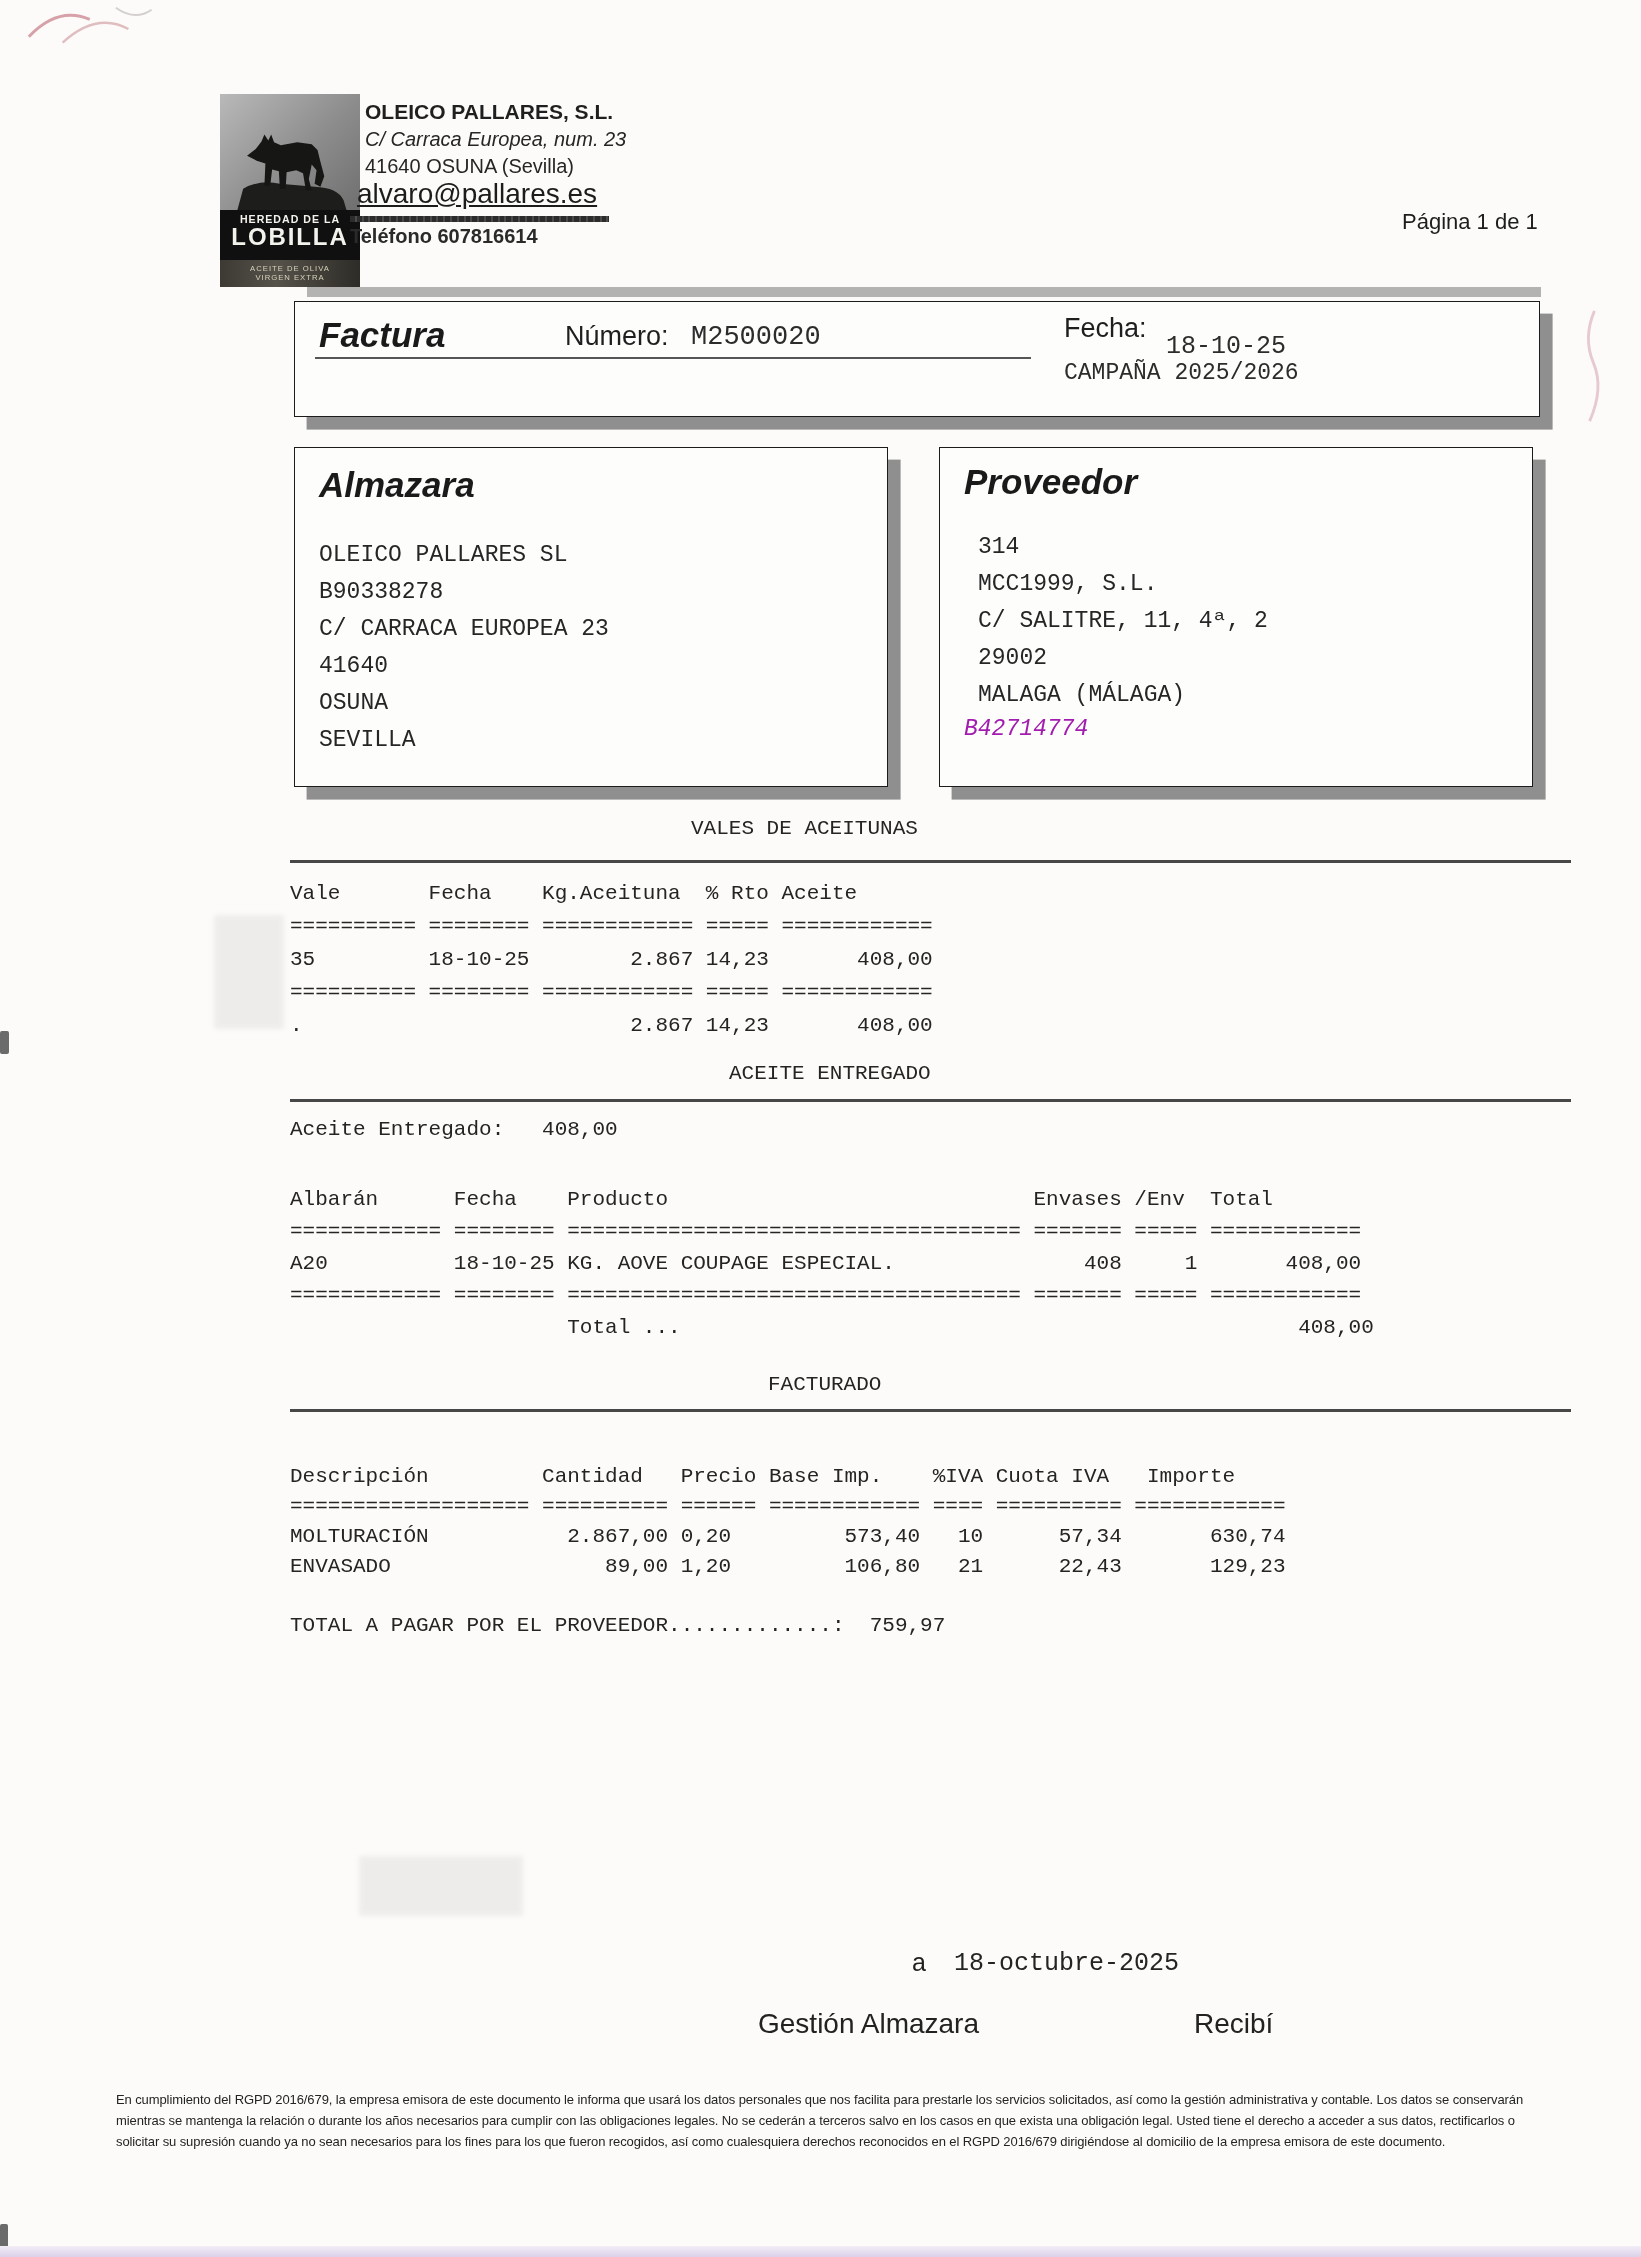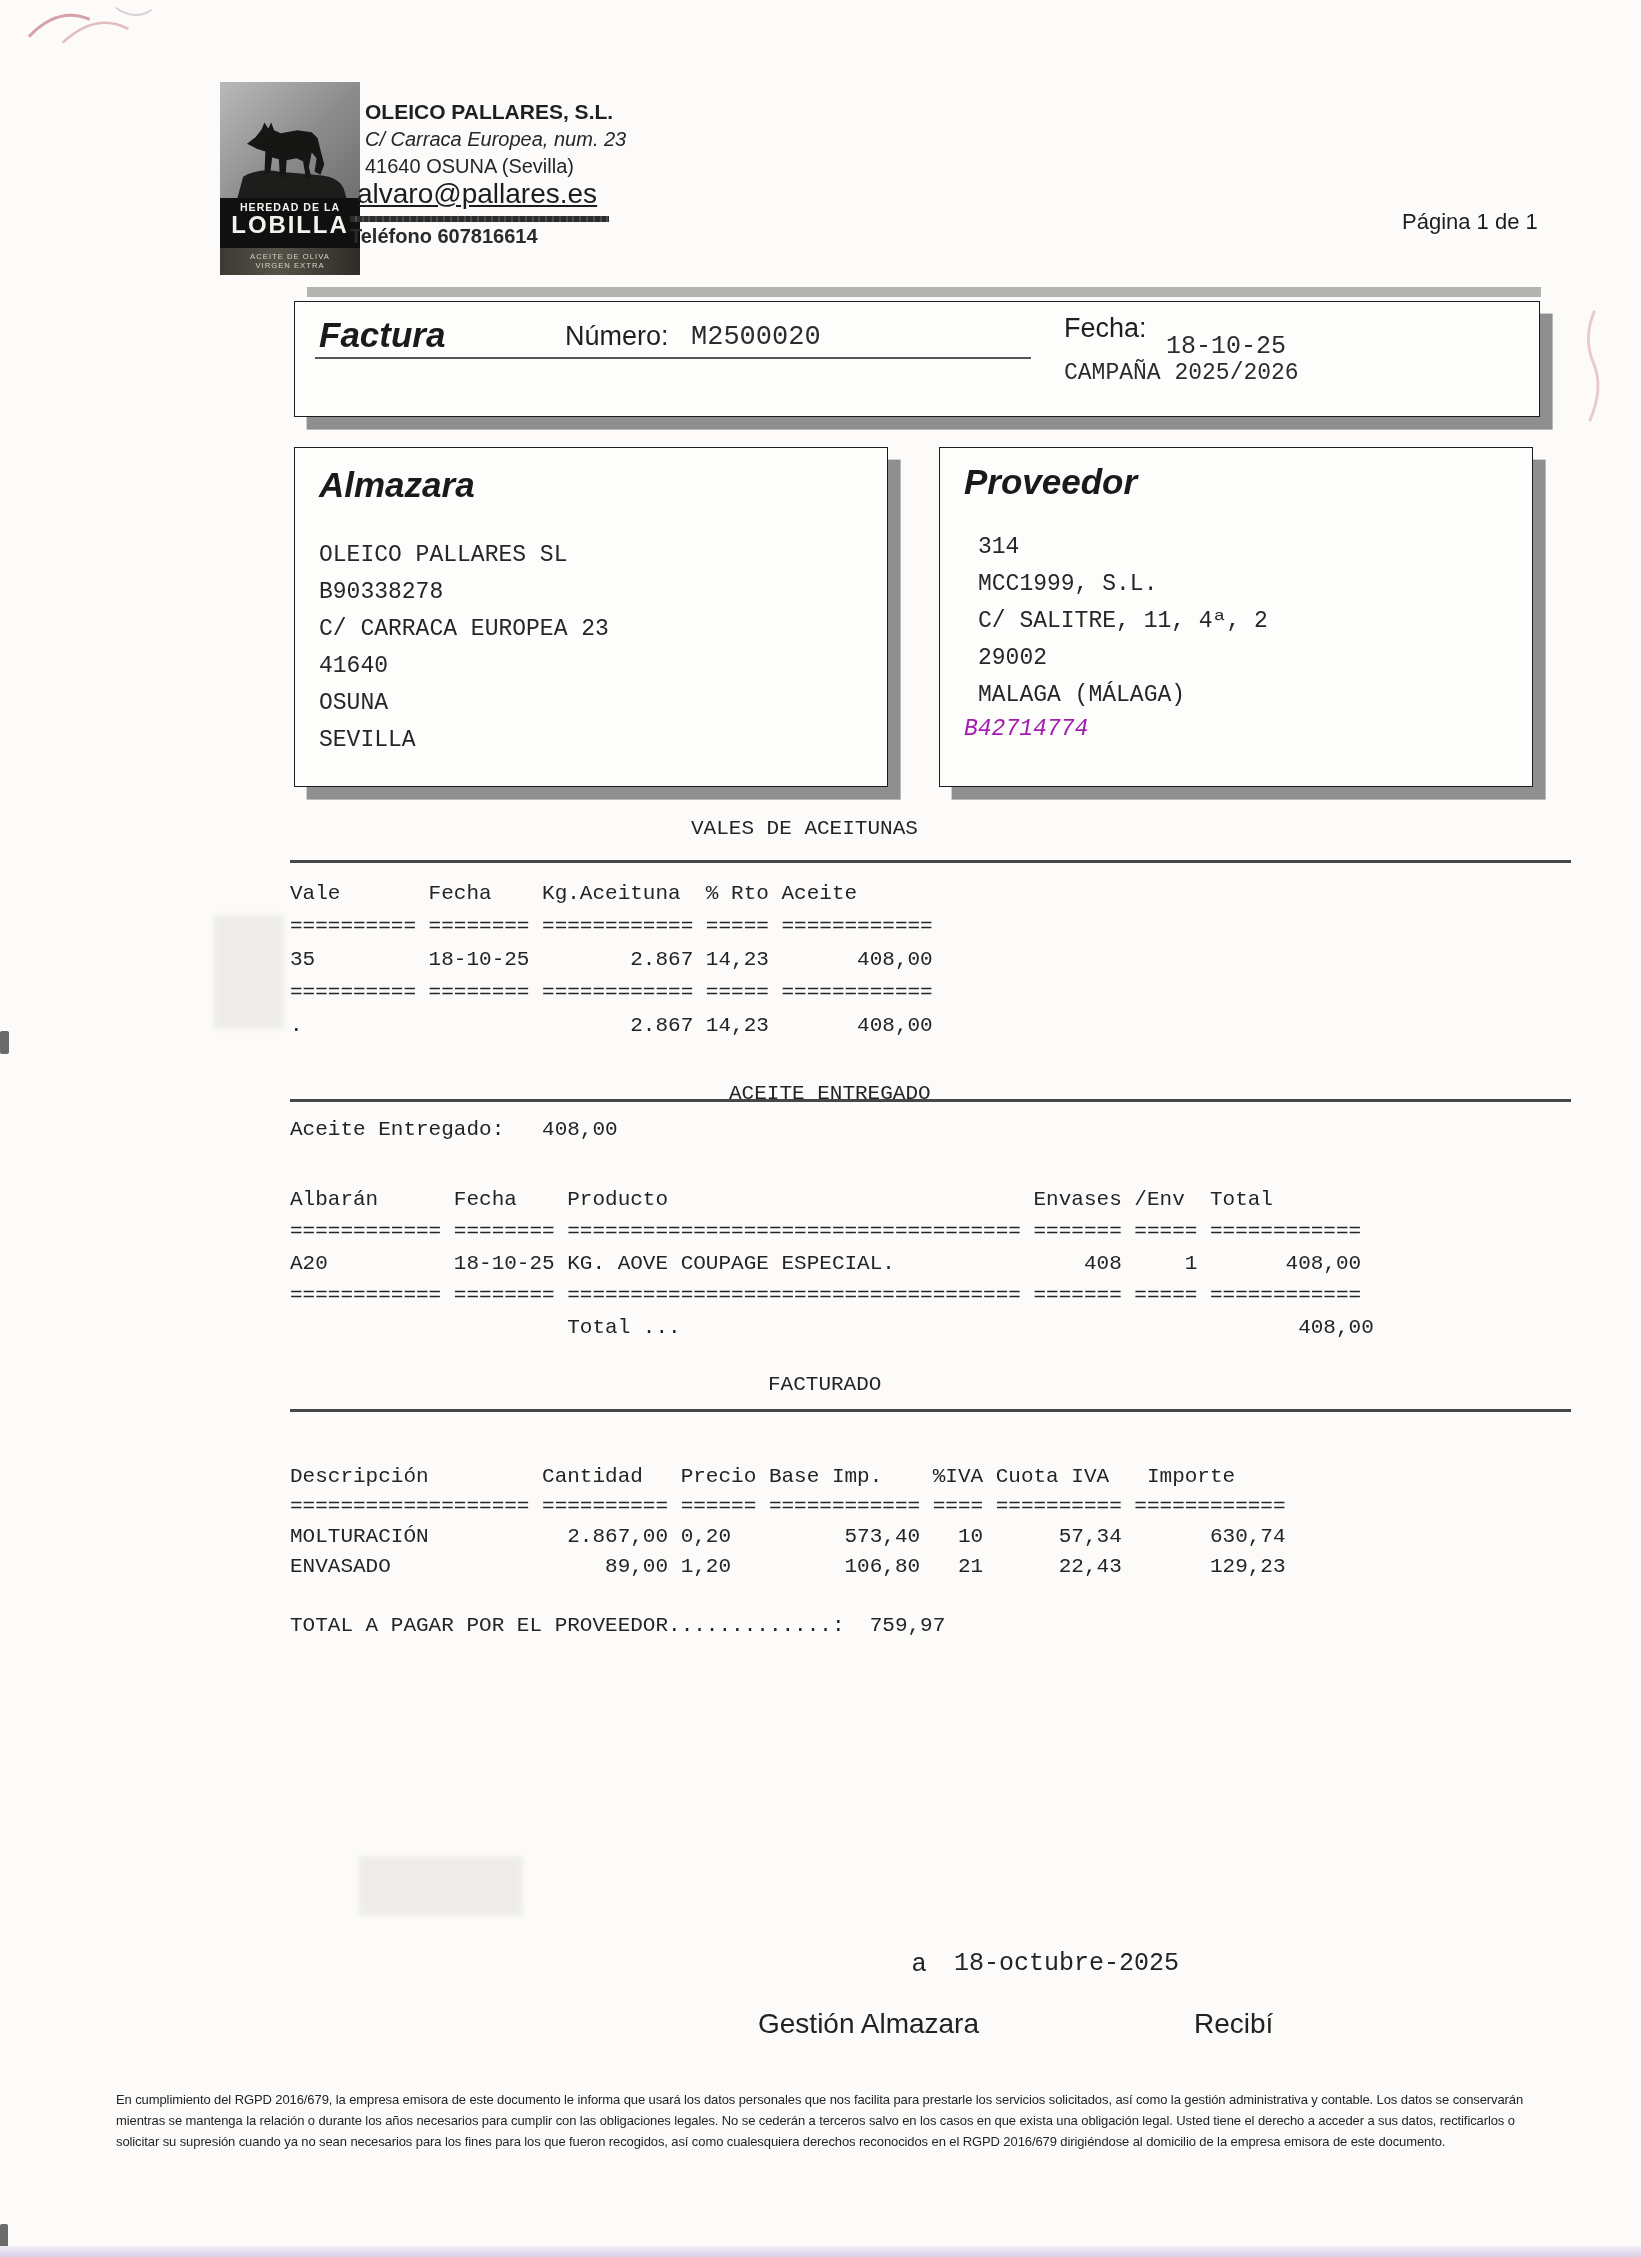--- a/index.html
+++ b/index.html
@@ -6,21 +6,21 @@
   .scan-page{
     position:relative;width:1641px;height:2257px;margin:0 auto;
     background:#fcfbf9;overflow:hidden;
     font-family:"Liberation Sans",sans-serif;color:#1f1f1f;
   }
   .abs{position:absolute;}
   .serif{font-family:"Liberation Serif",serif;}
   .mono{font-family:"Liberation Mono",monospace;}
   .pre{white-space:pre;}
   
-  .logo-box{left:220px;top:82px;width:140px;height:193px;background:#701a75;}
+  .logo-box{left:220px;top:94px;width:140px;height:193px;background:#701a75;}
   .logo-photo{position:absolute;left:0;top:0;width:140px;height:116px;background:linear-gradient(135deg,#b9b9b9 0%,#8d8d8d 55%,#6f6f6f 100%);overflow:hidden;}
   .logo-band{position:absolute;left:0;top:116px;width:140px;height:50px;background:#101010;color:#f4f2ec;text-align:center;}
   .logo-band .l1{font-size:10.6px;font-weight:bold;letter-spacing:1px;padding-top:2.9px;}
   .logo-band .l2{font-size:24px;font-weight:bold;letter-spacing:1.9px;line-height:23px;}
   .logo-strip{position:absolute;left:0;top:166px;width:140px;height:27px;background:linear-gradient(90deg,#3c3a33,#55524a 40%,#2e2c27);color:#d8d2bd;text-align:center;font-size:7.7px;line-height:8.7px;padding-top:4.8px;box-sizing:border-box;letter-spacing:1px;}
   .company-name{left:365px;top:100px;font-size:21px;font-weight:bold;}
   .company-line{left:365px;font-size:20px;color:#262626;}
   .company-email{left:357px;top:178px;font-size:28px;text-decoration:underline;color:#1c1c1c;}
   .email-bar{left:350px;top:216px;width:259px;height:5.8px;background:repeating-linear-gradient(90deg,#2c2c2c 0 4.8px,#4b4b4b 4.8px 6.8px);}
   .company-phone{left:350px;top:225px;font-size:20px;font-weight:bold;color:#2a2a2a;}
@@ -119,21 +119,21 @@
   <div class="abs mono" style="left:964px;top:716px;font-size:23px;color:#a21caf;font-style:italic;">B42714774</div>
 
   <div class="abs mono sec-title" style="left:691px;top:817px;">VALES DE ACEITUNAS</div>
   <div class="abs rule" style="top:860px;"></div>
   <div class="abs mono pre mono-block lh34" style="left:290px;top:877px;">Vale       Fecha    Kg.Aceituna  % Rto Aceite
 ========== ======== ============ ===== ============
 35         18-10-25        2.867 14,23       408,00
 ========== ======== ============ ===== ============
 .                          2.867 14,23       408,00</div>
 
-  <div class="abs mono sec-title" style="left:729px;top:1062px;margin-top:20px;">ACEITE ENTREGADO</div>
+  <div class="abs mono sec-title" style="left:729px;top:1062px;">ACEITE ENTREGADO</div>
   <div class="abs rule" style="top:1099px;"></div>
   <div class="abs mono pre mono-block" style="left:290px;top:1118px;">Aceite Entregado:   408,00</div>
   <div class="abs mono pre mono-block lh33" style="left:290px;top:1184px;">Albarán      Fecha    Producto                             Envases /Env  Total
 ============ ======== ==================================== ======= ===== ============
 A20          18-10-25 KG. AOVE COUPAGE ESPECIAL.               408     1       408,00
 ============ ======== ==================================== ======= ===== ============
                       Total ...                                                 408,00</div>
 
   <div class="abs mono sec-title" style="left:768px;top:1373px;">FACTURADO</div>
   <div class="abs rule" style="top:1409px;"></div>

